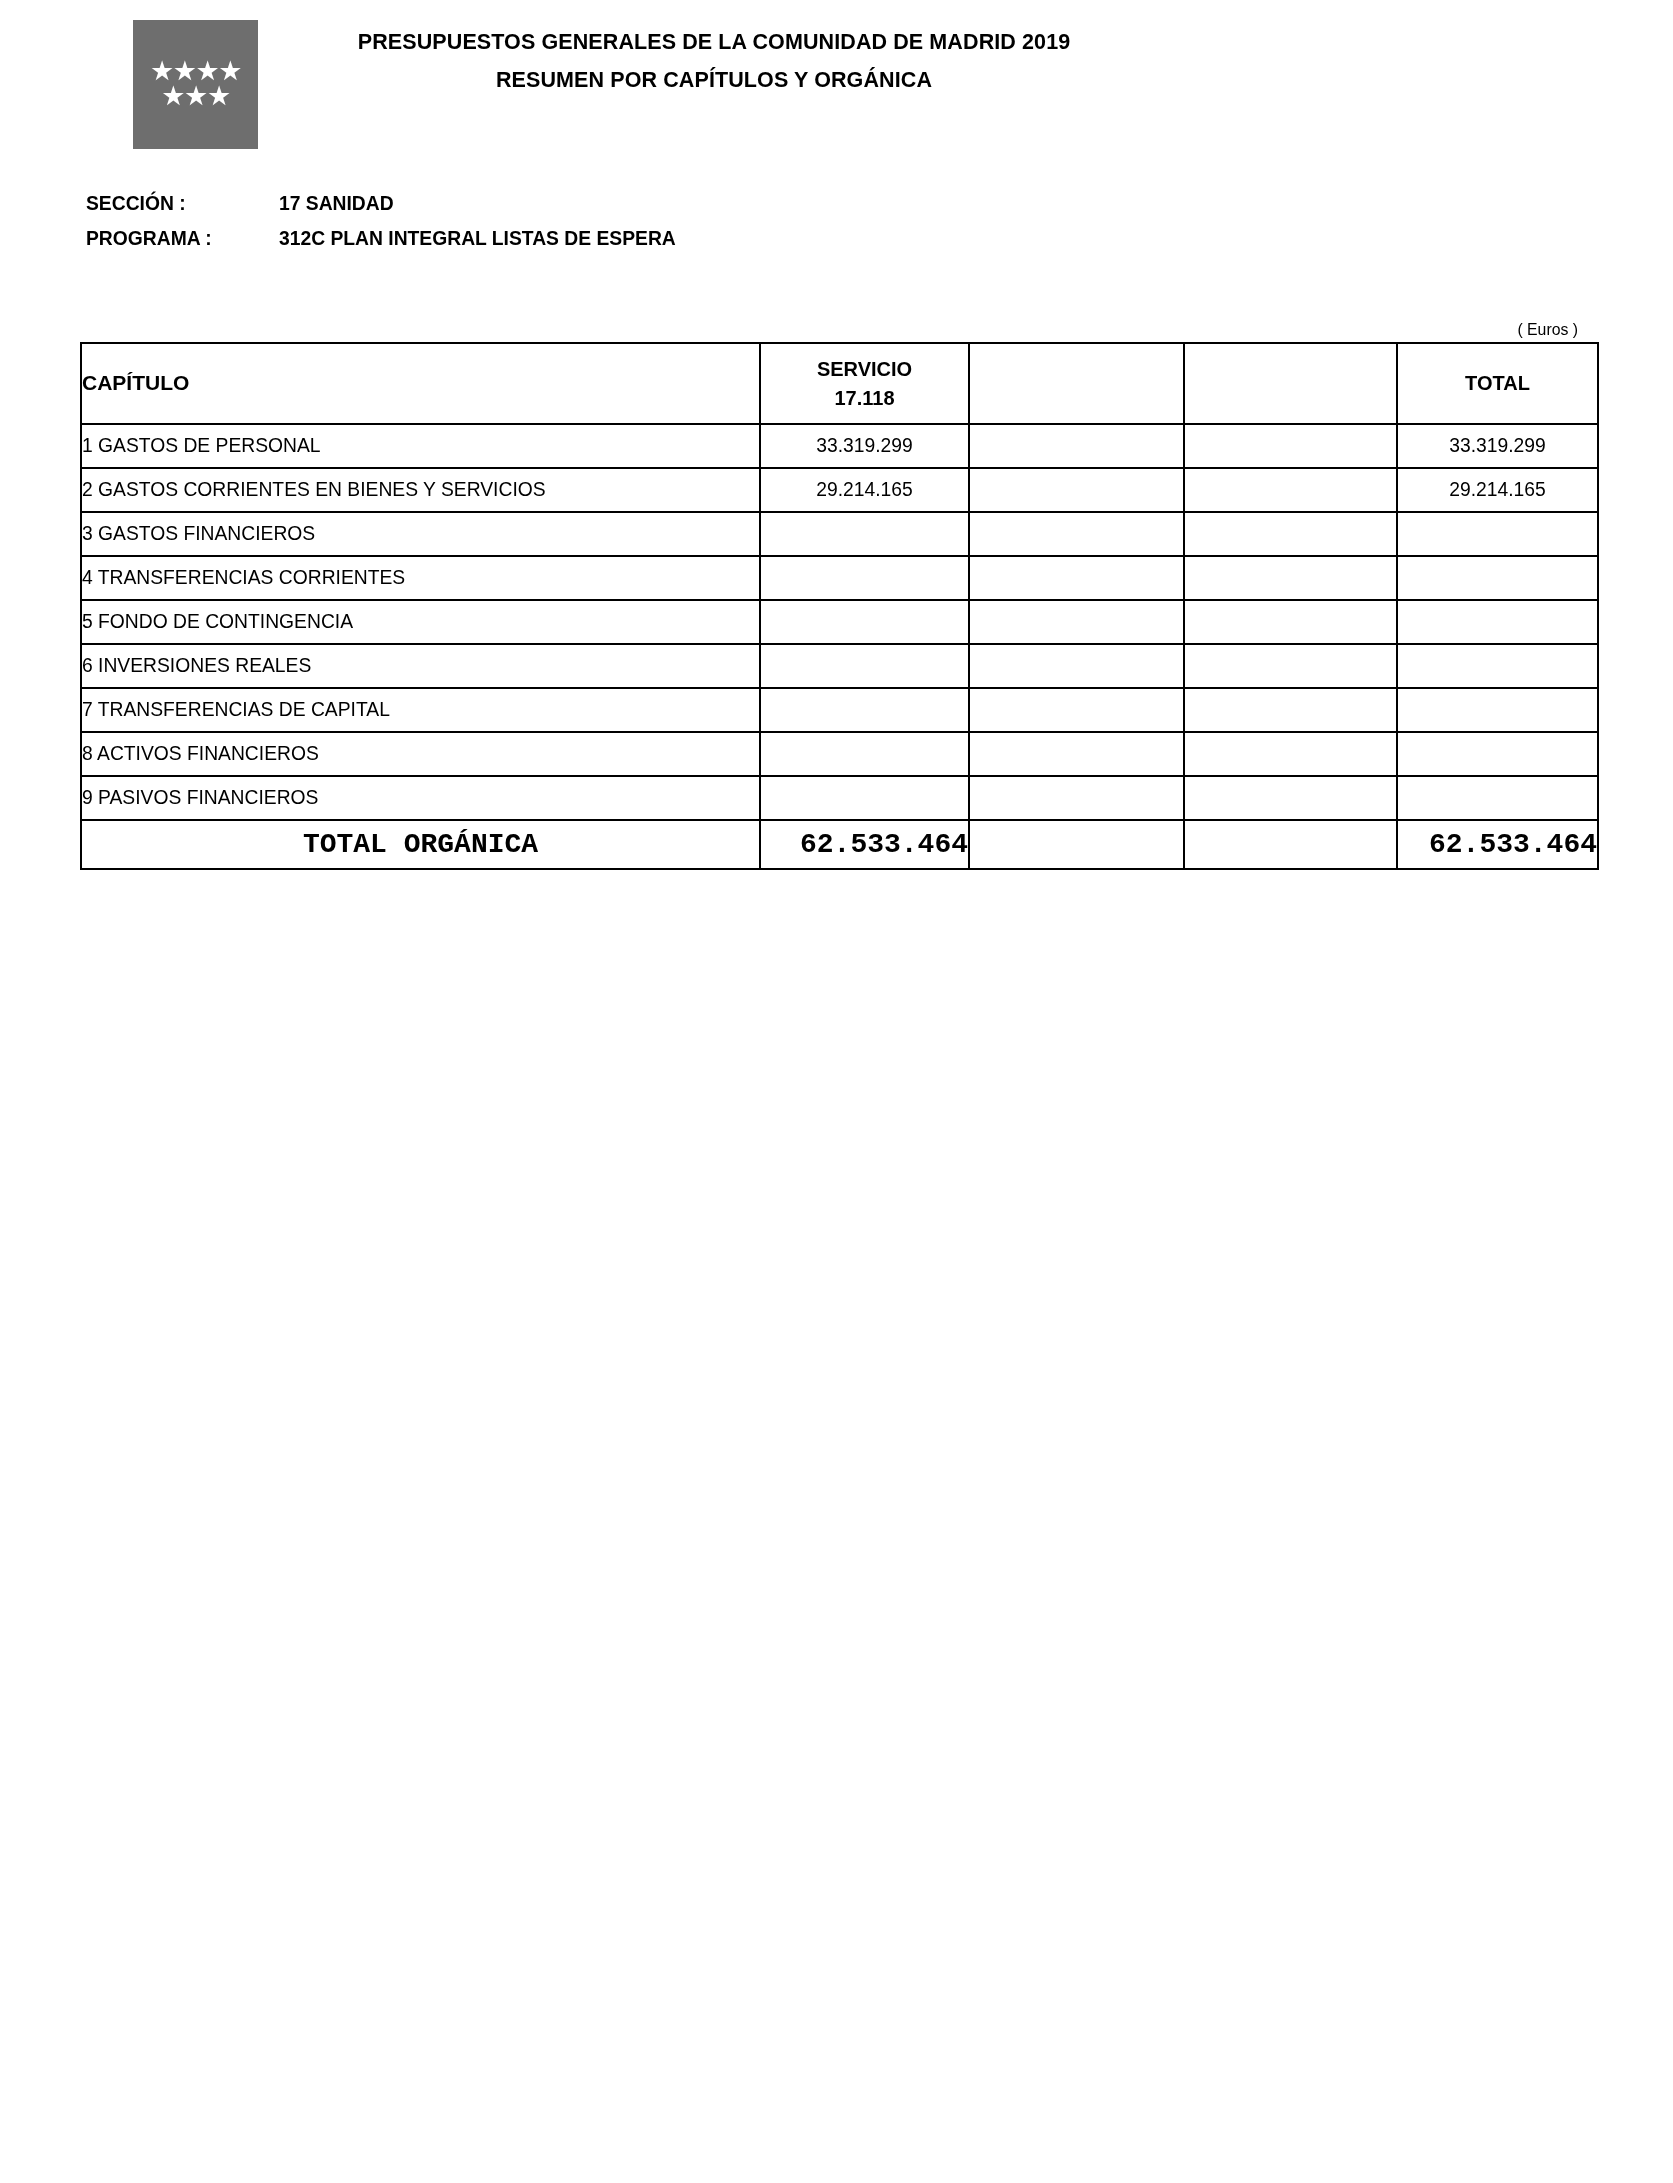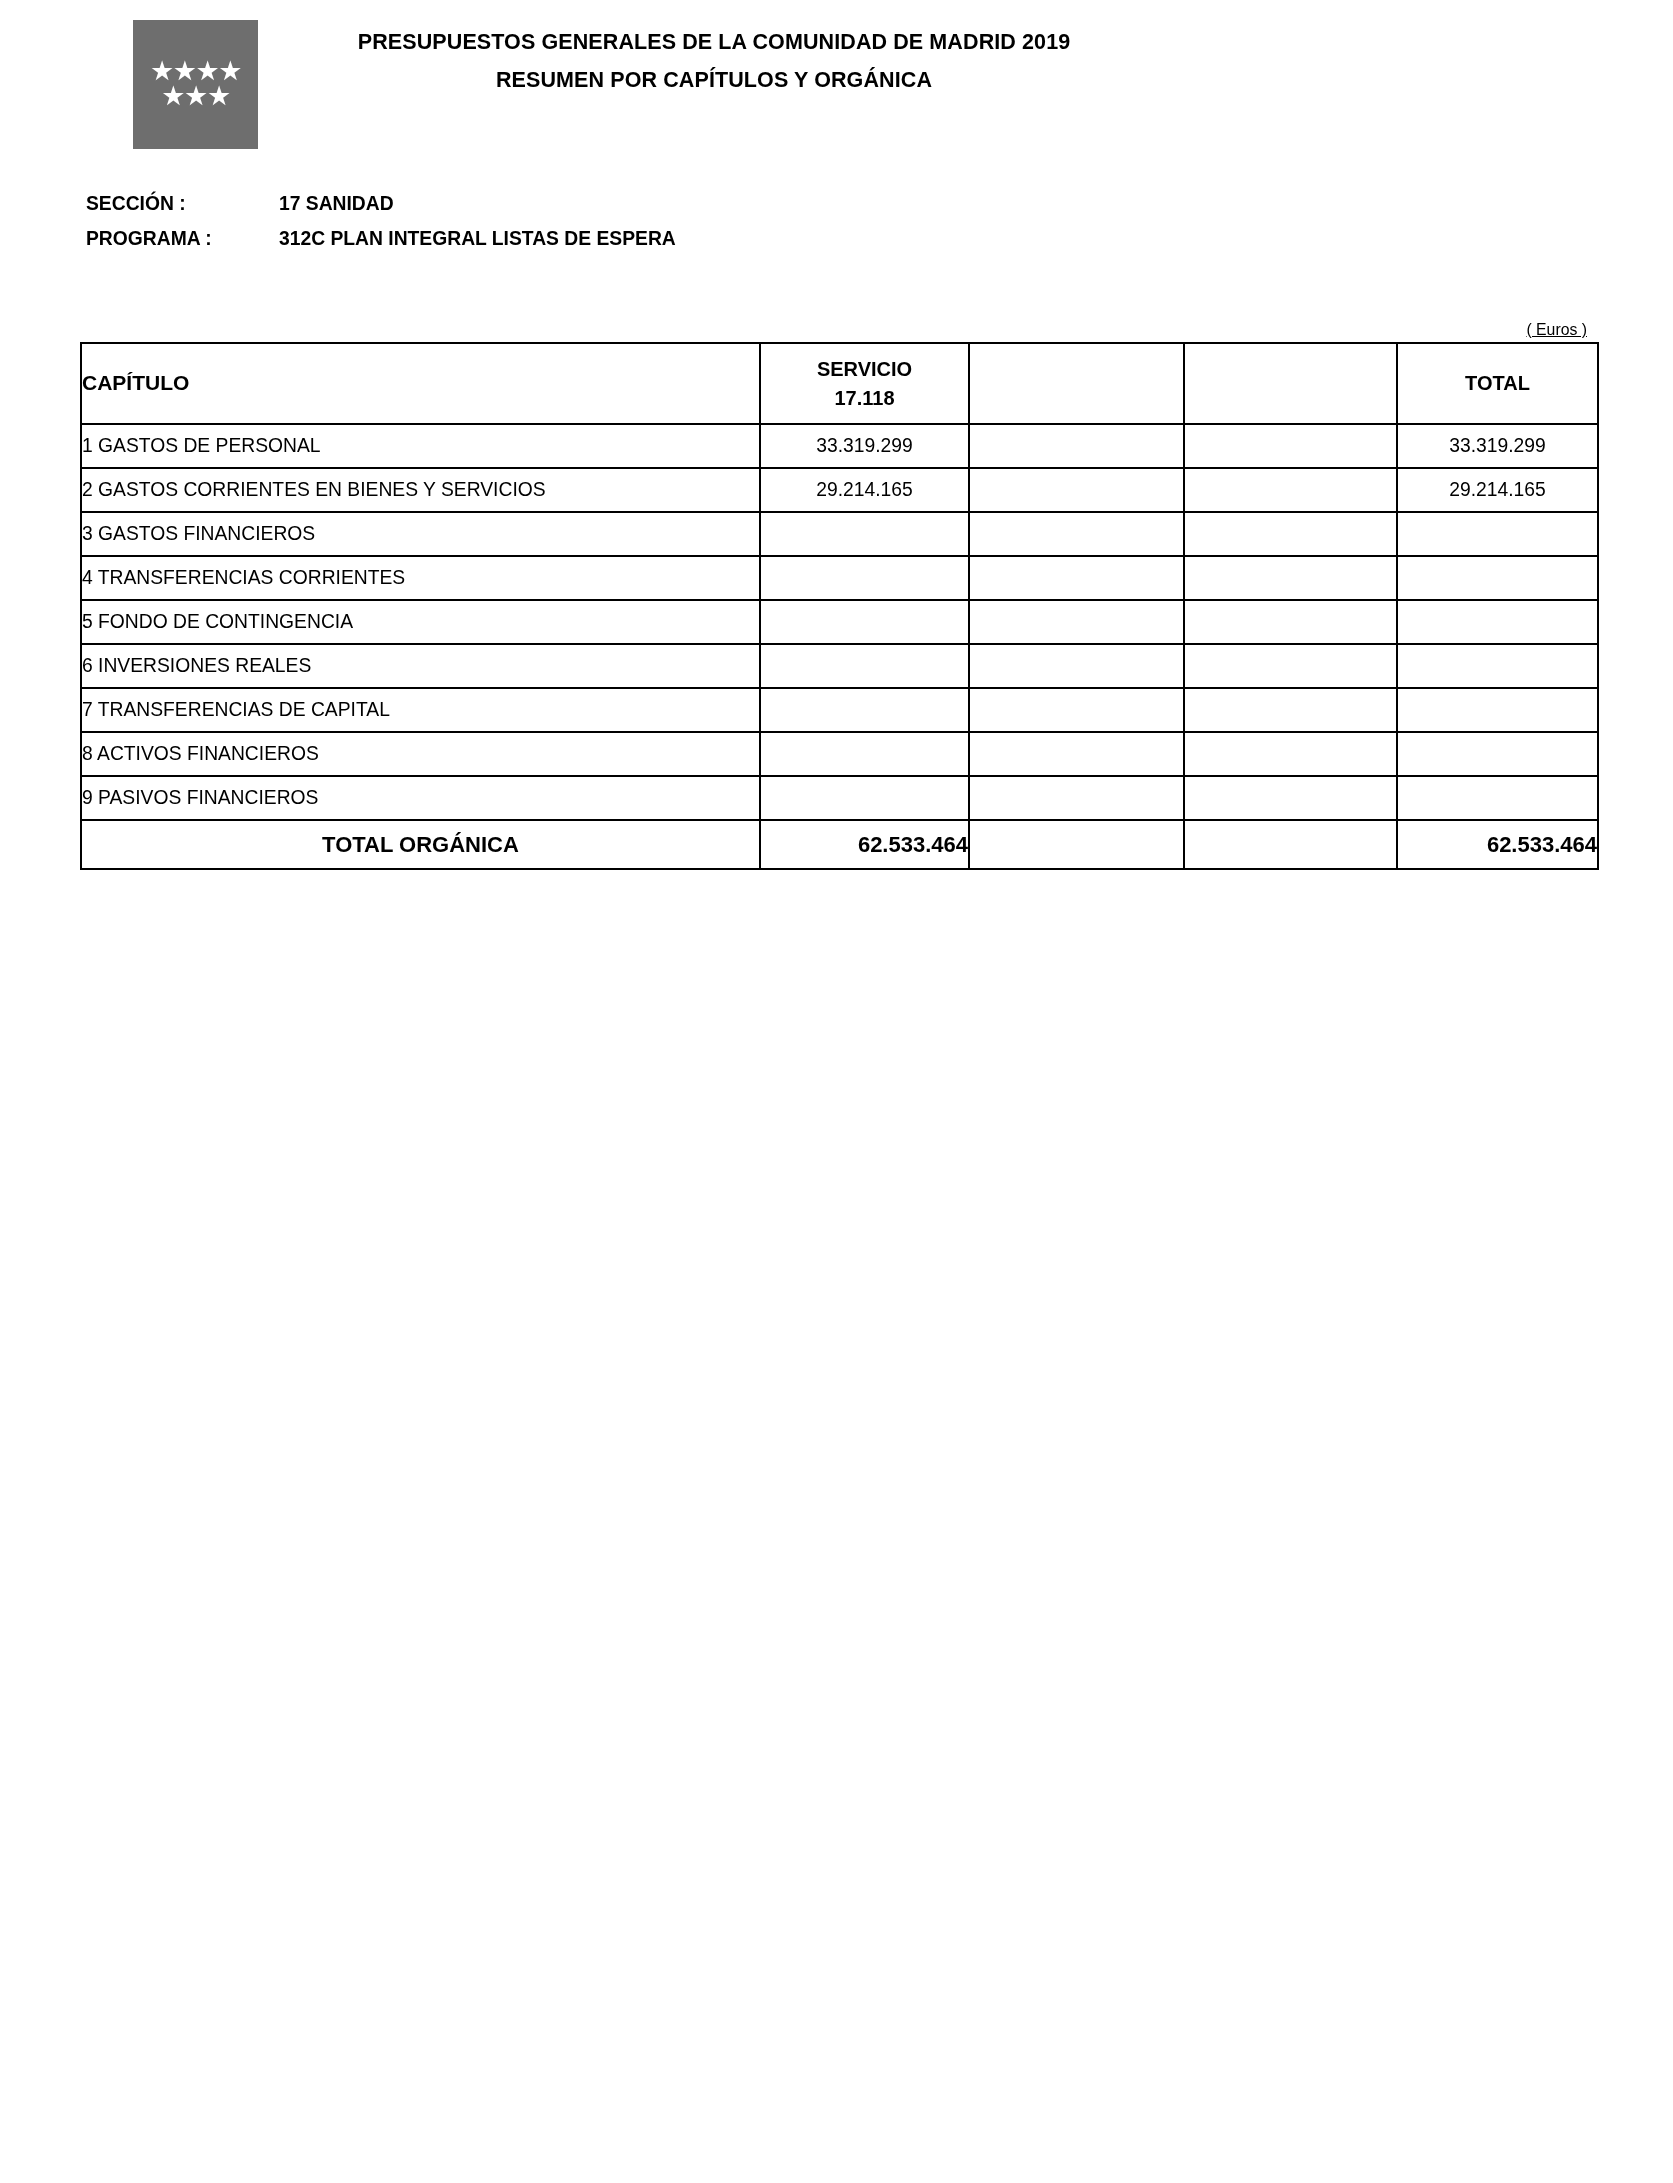--- a/index.html
+++ b/index.html
@@ -89,24 +89,23 @@
     width: 193px;
     flex: 0 0 193px;
   }
   .meta-value {
     flex: 0 0 auto;
   }
 
   
   .euros-note {
     position: absolute;
-    right: 86px;
+    right: 95px;
     top: 321px;
     font-size: 15.8px;
-    text-decoration: underline;
   }
 
   
   .table-wrap {
     position: absolute;
     left: 80px;
     top: 342px;
     width: 1456px;
   }
   table.budget {
@@ -153,22 +152,23 @@
   .num-cell {
     height: 42px;
     font-size: 19.3px;
     text-align: center;
     padding-right: 7.2px;
     white-space: nowrap;
   }
 
   .total-row td {
     height: 47px;
-    font-size: 22px;
-    font-weight: bold;
+    font-size: 28px;
+    font-weight: bold;
+    font-family: Liberation Mono, monospace;
   }
   .total-label {
     text-align: center;
   }
   .total-num {
     text-align: right;
     padding-right: 7.2px;
   }
 </style>
 </head>

